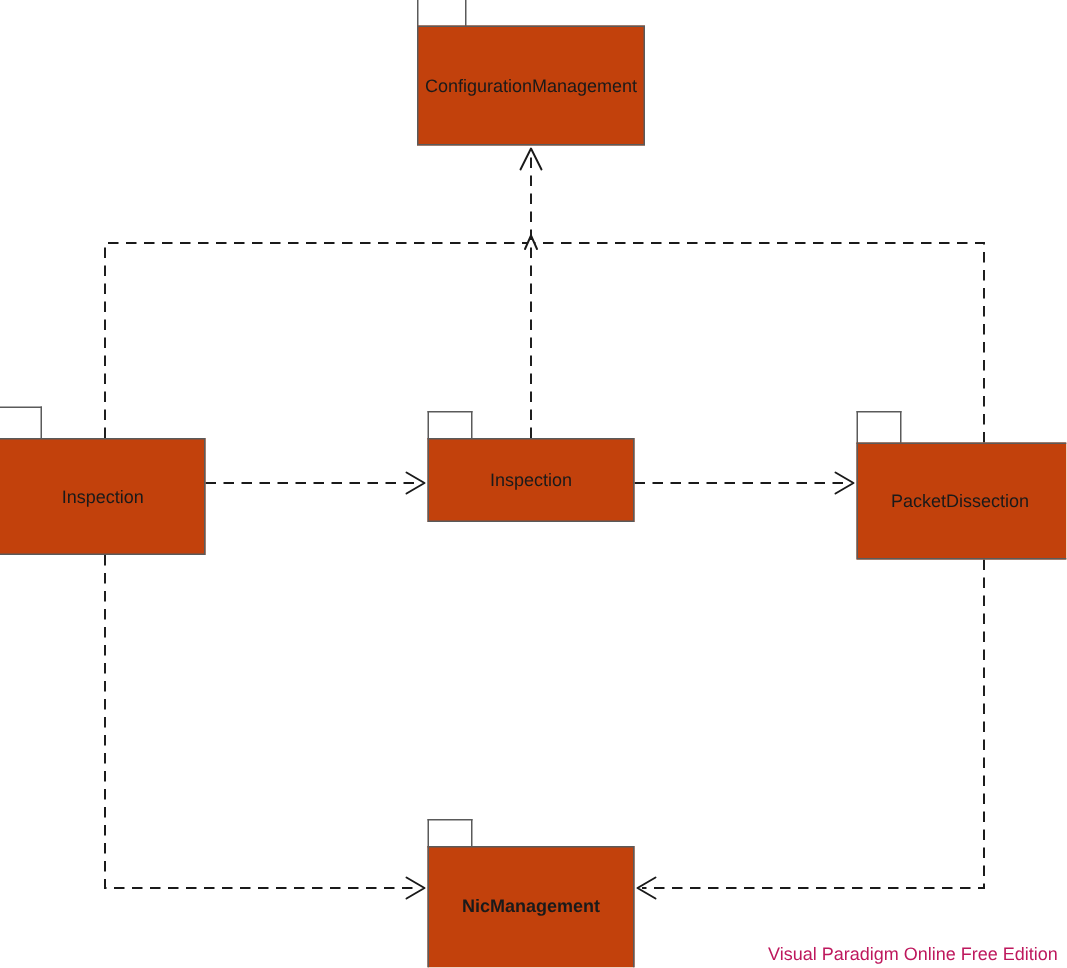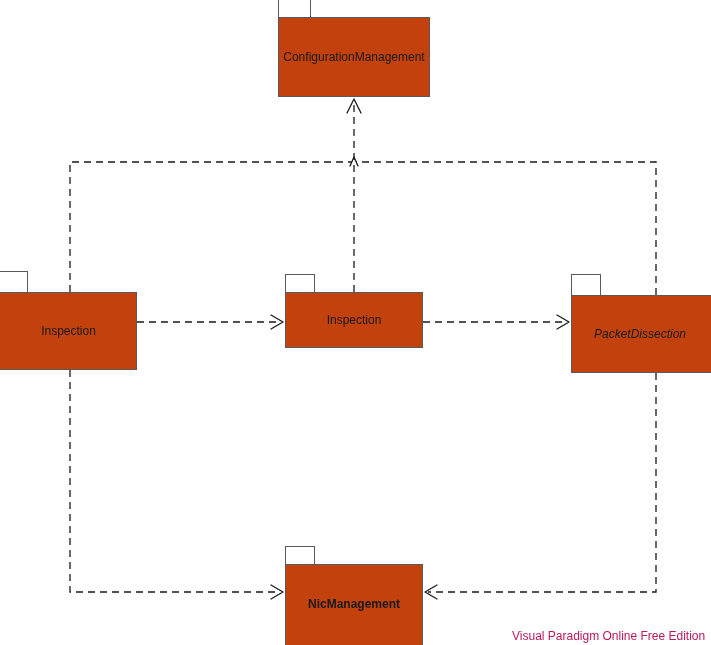--- a/index.html
+++ b/index.html
@@ -126,21 +126,21 @@
   <div class="pkg">
     <div class="tab" style="left:285px; top:274px; width:30px; height:19px;"></div>
     <div class="body" style="left:285px; top:292px; width:138px; height:56px;">
       <span class="label">Inspection</span>
     </div>
   </div>
 
   <div class="pkg">
     <div class="tab" style="left:571px; top:274px; width:30px; height:22px;"></div>
     <div class="body" style="left:571px; top:295px; width:174px; height:78px;">
-      <span class="label" style="position:relative; left:-18px;font-style:italic;">PacketDissection</span>
+      <span class="label" style="position:relative; left:-18px;">PacketDissection</span>
     </div>
   </div>
 
   <div class="pkg">
     <div class="tab" style="left:285px; top:546px; width:30px; height:19px;"></div>
     <div class="body" style="left:285px; top:564px; width:138px; height:85px;">
       <span class="label" style="position:relative; top:-3px;font-weight:bold;">NicManagement</span>
     </div>
   </div>
 

